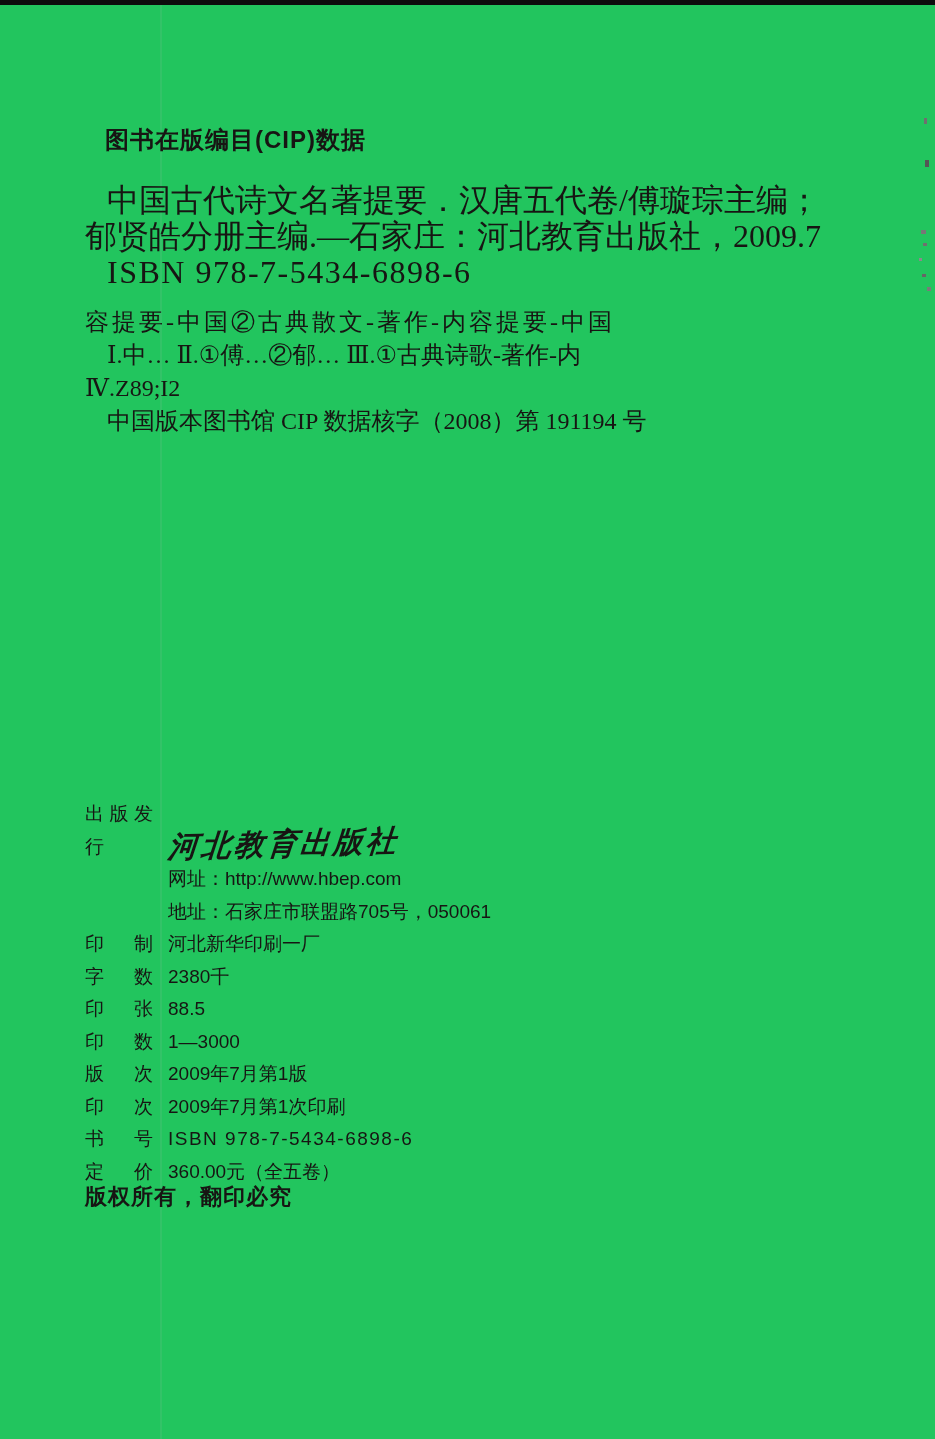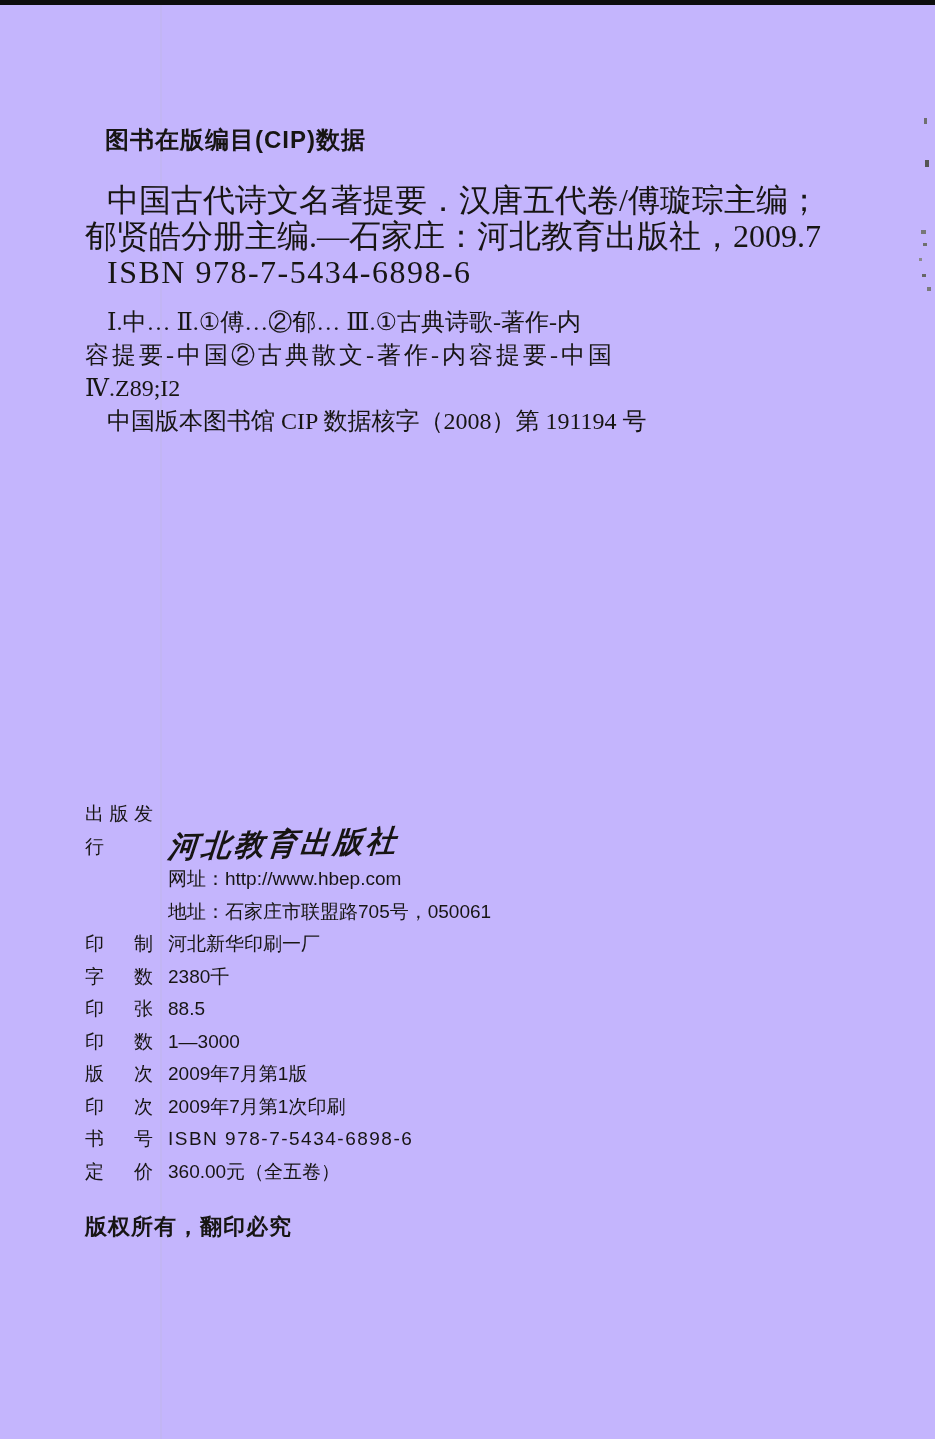--- a/index.html
+++ b/index.html
@@ -5,21 +5,21 @@
   html, body {
     margin: 0;
     padding: 0;
     background: #e8e8e8;
   }
   .page {
     position: relative;
     width: 935px;
     height: 1439px;
     margin: 0 auto;
-    background: #c4b5fd;
+    background: #22c55e;
     color: #171513;
     font-family: "Liberation Serif", "DejaVu Serif", serif;
     overflow: hidden;
   }
   
   .scan-top-edge {
     position: absolute;
     top: 0; left: 0;
     width: 935px;
     height: 5px;
@@ -109,21 +109,21 @@
     font-size: 30px;
     letter-spacing: 3px;
     transform: rotate(-1.5deg) skewX(-6deg);
     transform-origin: left center;
   }
 
   
   .footer-notice {
     position: absolute;
     left: 85px;
-    top: 1212px;
+    top: 1182px;
     font-family: "Liberation Sans", "DejaVu Sans", sans-serif;
     font-weight: bold;
     font-size: 22px;
     letter-spacing: 1px;
   }
 </style>
 </head>
 <body>
 
 <div class="page">
@@ -141,22 +141,22 @@
   <div class="cip-block">
     <h1 class="cip-title">图书在版编目(CIP)数据</h1>
 
     <div class="cip-entry">
       <div class="line indent">中国古代诗文名著提要．汉唐五代卷/傅璇琮主编；</div>
       <div class="line">郁贤皓分册主编.—石家庄：河北教育出版社，2009.7</div>
       <div class="line indent isbn-line">ISBN 978-7-5434-6898-6</div>
     </div>
 
     <div class="cip-class">
+      <div class="line spread">容提要-中国②古典散文-著作-内容提要-中国</div>
       <div class="line indent">Ⅰ.中… Ⅱ.①傅…②郁… Ⅲ.①古典诗歌-著作-内</div>
-      <div class="line spread">容提要-中国②古典散文-著作-内容提要-中国</div>
       <div class="line">Ⅳ.Z89;I2</div>
     </div>
 
     <div class="cip-record indent">中国版本图书馆 CIP 数据核字（2008）第 191194 号</div>
   </div>
 
   <div class="colophon">
 
     <div class="col-row script-row">
       <span class="col-label">出版发行</span>

